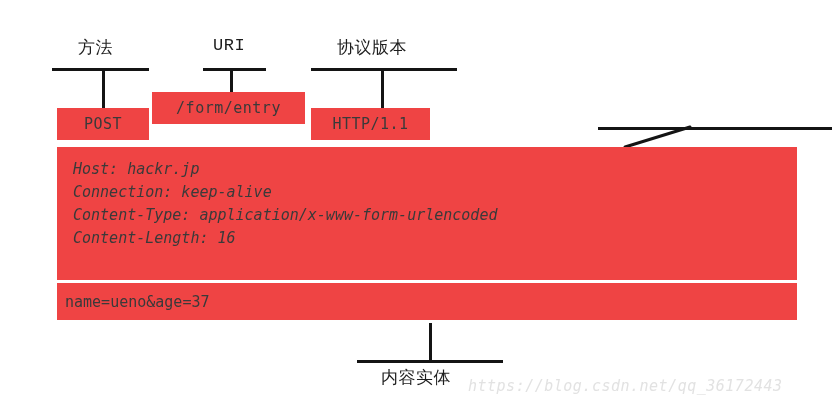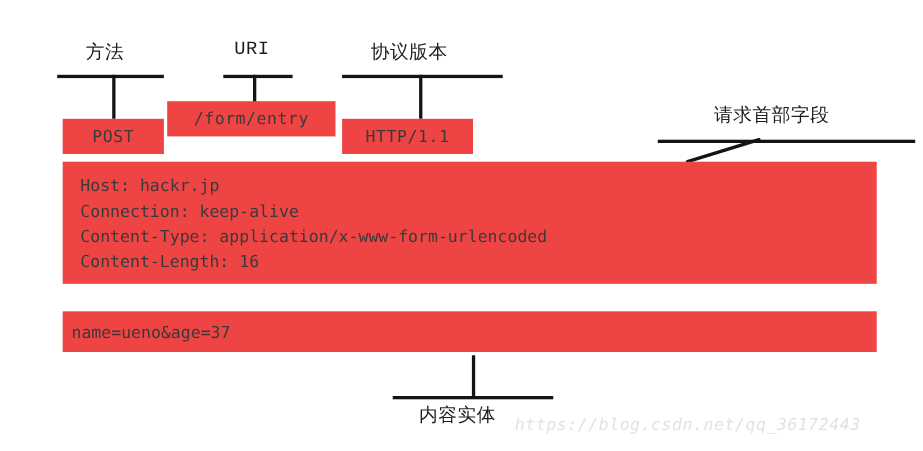--- a/index.html
+++ b/index.html
@@ -115,29 +115,28 @@
   </div>
 
   <div class="box token-box" style="left:152px; top:92px; width:153px; height:32px;">
     <span class="mono">/form/entry</span>
   </div>
 
   <div class="box token-box" style="left:311px; top:108px; width:119px; height:32px;">
     <span class="mono">HTTP/1.1</span>
   </div>
 
-  <div class="ann-label" style="left:649px; top:93px;">请求首部字段</div>
 
   <div class="rule-h" style="left:598px; top:127px; width:234px;"></div>
 
   <svg class="rule-diag" style="left:620px; top:124px;" width="80" height="28">
     <line x1="70" y1="3" x2="5" y2="23" stroke="#141414" stroke-width="3" stroke-linecap="round"></line>
   </svg>
 
-  <div class="box header-block" style="left:57px; top:147px; width:740px; height:111px;">
+  <div class="box header-block" style="left:57px; top:147px; width:740px; height:133px;font-style:italic;">
     <div class="mono header-line">Host: hackr.jp</div>
     <div class="mono header-line">Connection: keep-alive</div>
     <div class="mono header-line">Content-Type: application/x-www-form-urlencoded</div>
     <div class="mono header-line">Content-Length: 16</div>
   </div>
 
   <div class="box body-block" style="left:57px; top:283px; width:740px; height:37px;">
     <span class="mono">name=ueno&amp;age=37</span>
   </div>
 

